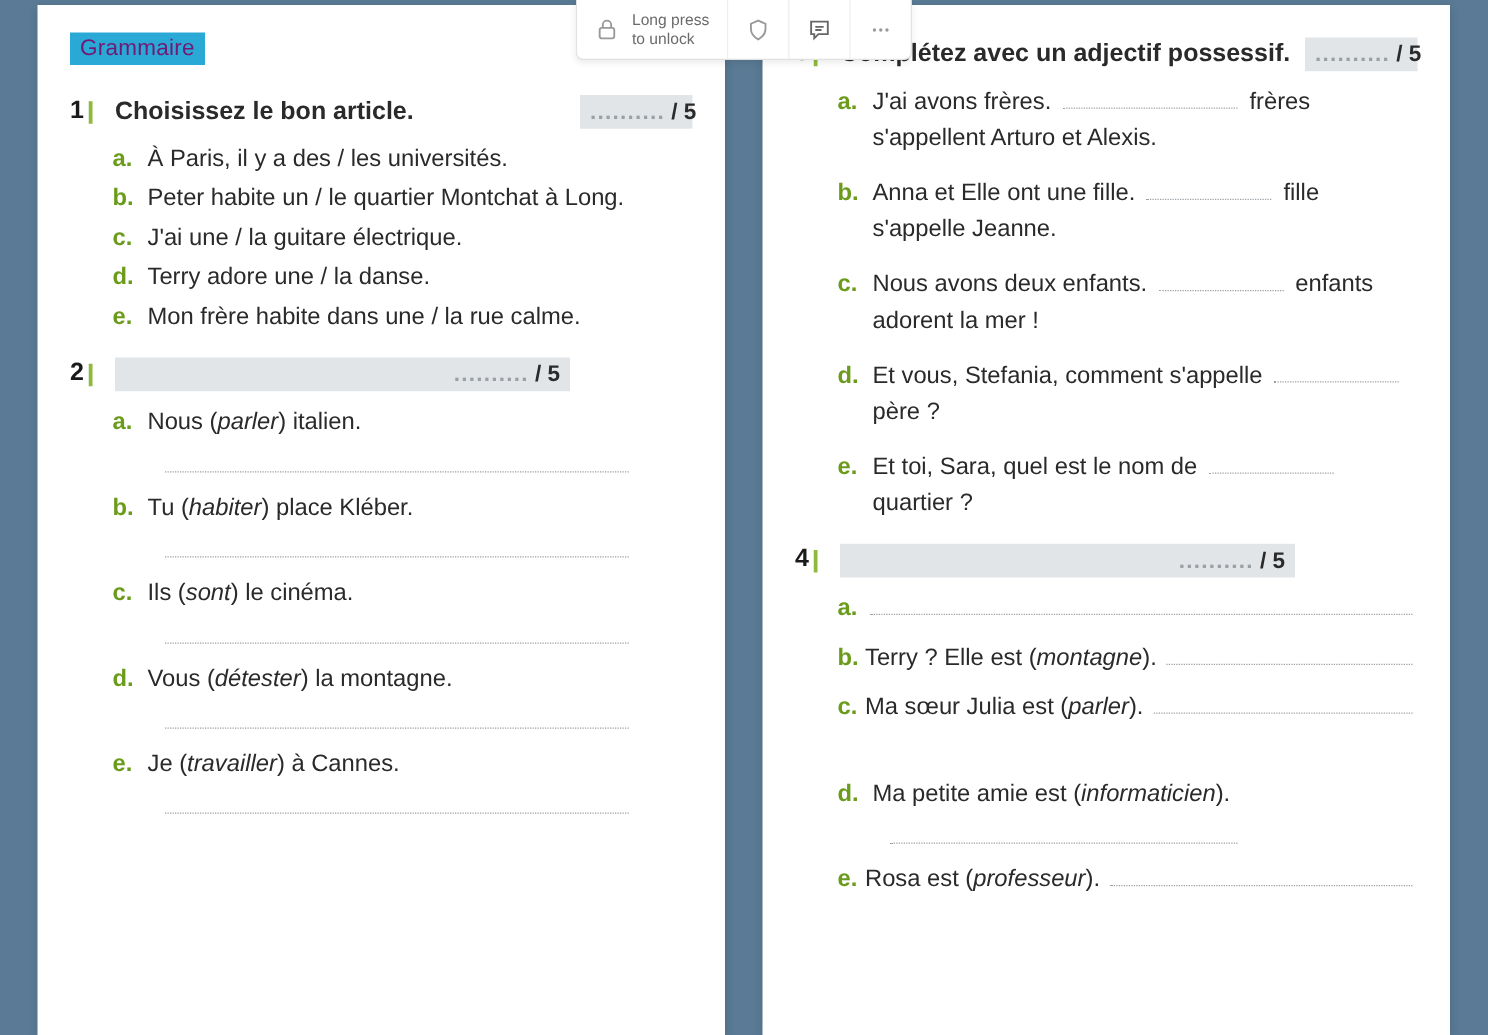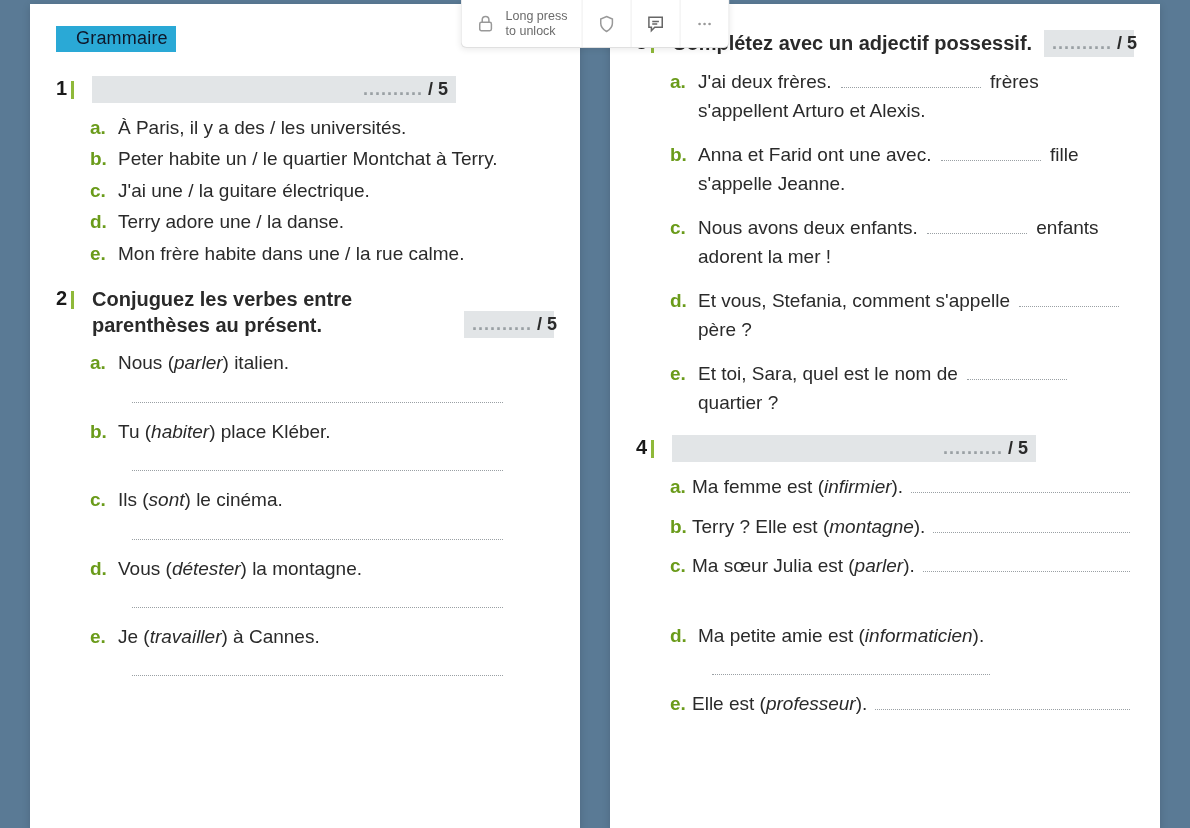--- a/index.html
+++ b/index.html
@@ -58,22 +58,22 @@
     flex: 1 1 50%;
     padding: 22px 26px 0 26px;
     box-shadow: 0 2px 8px rgba(0,0,0,0.15);
     overflow: hidden;
     position: relative;
   }
 
   .tag {
     display: inline-block;
     background: #2aa9d6;
-    color: #0f172a;
-    padding: 2px 8px 3px 20px;
+    color: #701a75;
+    padding: 2px 8px 3px 8px;
     font-size: 18px;
     letter-spacing: .2px;
     margin-bottom: 16px;
   }
 
   .exercise {
     display: grid;
     grid-template-columns: 28px 1fr 90px;
     column-gap: 8px;
     margin-top: 8px;
@@ -192,30 +192,31 @@
 
   <div class="page">
     <div class="tag">Grammaire</div>
 
     
     <div class="exercise">
       <div class="exnum">
           <span>1</span>
           <span class="bar"></span>
         </div>
+      <div class="extitle">Choisissez le bon article.</div>
       <div class="score"><span class="dots">..........</span> <span>/ 5</span></div>
     </div>
     <div class="items">
       <div class="item">
           <span class="letter">a.</span>
           <span class="text"><span>À Paris, il y a </span><span class="b">des</span><span> / </span><span class="b">les</span><span> universités.</span></span>
         </div>
       <div class="item">
           <span class="letter">b.</span>
-          <span class="text"><span>Peter habite </span><span class="b">un</span><span> / </span><span class="b">le</span><span> quartier Montchat à Terry.</span></span>
+          <span class="text"><span>Peter habite </span><span class="b">un</span><span> / </span><span class="b">le</span><span> quartier Montchat à Long.</span></span>
         </div>
       <div class="item">
           <span class="letter">c.</span>
           <span class="text"><span>J'ai </span><span class="b">une</span><span> / </span><span class="b">la</span><span> guitare électrique.</span></span>
         </div>
       <div class="item">
           <span class="letter">d.</span>
           <span class="text"><span>Terry adore </span><span class="b">une</span><span> / </span><span class="b">la</span><span> danse.</span></span>
         </div>
       <div class="item">
@@ -223,21 +224,20 @@
           <span class="text"><span>Mon frère habite dans </span><span class="b">une</span><span> / </span><span class="b">la</span><span> rue calme.</span></span>
         </div>
     </div>
 
     
     <div class="exercise">
       <div class="exnum">
           <span>2</span>
           <span class="bar"></span>
         </div>
-      <div class="extitle">Conjuguez les verbes entre parenthèses au présent.</div>
       <div class="score" style="align-self:end"><span class="dots">..........</span> <span>/ 5</span></div>
     </div>
     <div class="items">
       <div class="item">
           <span class="letter">a.</span>
           <span class="text"><span>Nous (</span><span class="i">parler</span><span>) italien.</span></span>
         </div>
       <div class="answerline"></div>
       <div class="item">
           <span class="letter">b.</span>
@@ -268,25 +268,25 @@
       <div class="exnum">
           <span>3</span>
           <span class="bar"></span>
         </div>
       <div class="extitle">Complétez avec un adjectif possessif.</div>
       <div class="score"><span class="dots">..........</span> <span>/ 5</span></div>
     </div>
     <div class="items">
       <div class="item" style="margin-bottom:14px">
           <span class="letter">a.</span>
-          <span class="text"><span>J'ai deux frères. </span><span class="inline-dots"></span><span> frères s'appellent Arturo et Alexis.</span></span>
+          <span class="text"><span>J'ai avons frères. </span><span class="inline-dots"></span><span> frères s'appellent Arturo et Alexis.</span></span>
         </div>
       <div class="item" style="margin-bottom:14px">
           <span class="letter">b.</span>
-          <span class="text"><span>Anna et Farid ont une avec. </span><span class="inline-dots w100"></span><span> fille s'appelle Jeanne.</span></span>
+          <span class="text"><span>Anna et Elle ont une fille. </span><span class="inline-dots w100"></span><span> fille s'appelle Jeanne.</span></span>
         </div>
       <div class="item" style="margin-bottom:14px">
           <span class="letter">c.</span>
           <span class="text"><span>Nous avons deux enfants. </span><span class="inline-dots w100"></span><span> enfants adorent la mer !</span></span>
         </div>
       <div class="item" style="margin-bottom:14px">
           <span class="letter">d.</span>
           <span class="text"><span>Et vous, Stefania, comment s'appelle </span><span class="inline-dots w100"></span><span> père ?</span></span>
         </div>
       <div class="item" style="margin-bottom:14px">
@@ -299,21 +299,20 @@
       <div class="exnum">
           <span>4</span>
           <span class="bar"></span>
         </div>
       <div class="score"><span class="dots">..........</span> <span>/ 5</span></div>
     </div>
     <div class="items">
       <div class="item flexline" style="margin-bottom:10px">
           <span class="letter">a.</span>
           <span class="text flexline">
-            <span><span>Ma femme est (</span><span class="i">infirmier</span><span>). </span></span>
             <span class="inline-dots w180"></span>
           </span>
         </div>
       <div class="item flexline" style="margin-bottom:10px">
           <span class="letter">b.</span>
           <span class="text flexline">
             <span><span>Terry ? Elle est (</span><span class="i">montagne</span><span>). </span></span>
             <span class="inline-dots w180"></span>
           </span>
         </div>
@@ -328,20 +327,20 @@
       <div style="height:28px"></div>
 
       <div class="item">
           <span class="letter">d.</span>
           <span class="text"><span>Ma petite amie est (</span><span class="i">informaticien</span><span>).</span></span>
         </div>
       <div class="answerline" style="width:60%"></div>
       <div class="item flexline">
           <span class="letter">e.</span>
           <span class="text flexline">
-            <span><span>Elle est (</span><span class="i">professeur</span><span>). </span></span>
+            <span><span>Rosa est (</span><span class="i">professeur</span><span>). </span></span>
             <span class="inline-dots w180"></span>
           </span>
         </div>
     </div>
   </div>
 
 </div>
 
 </body></html>

